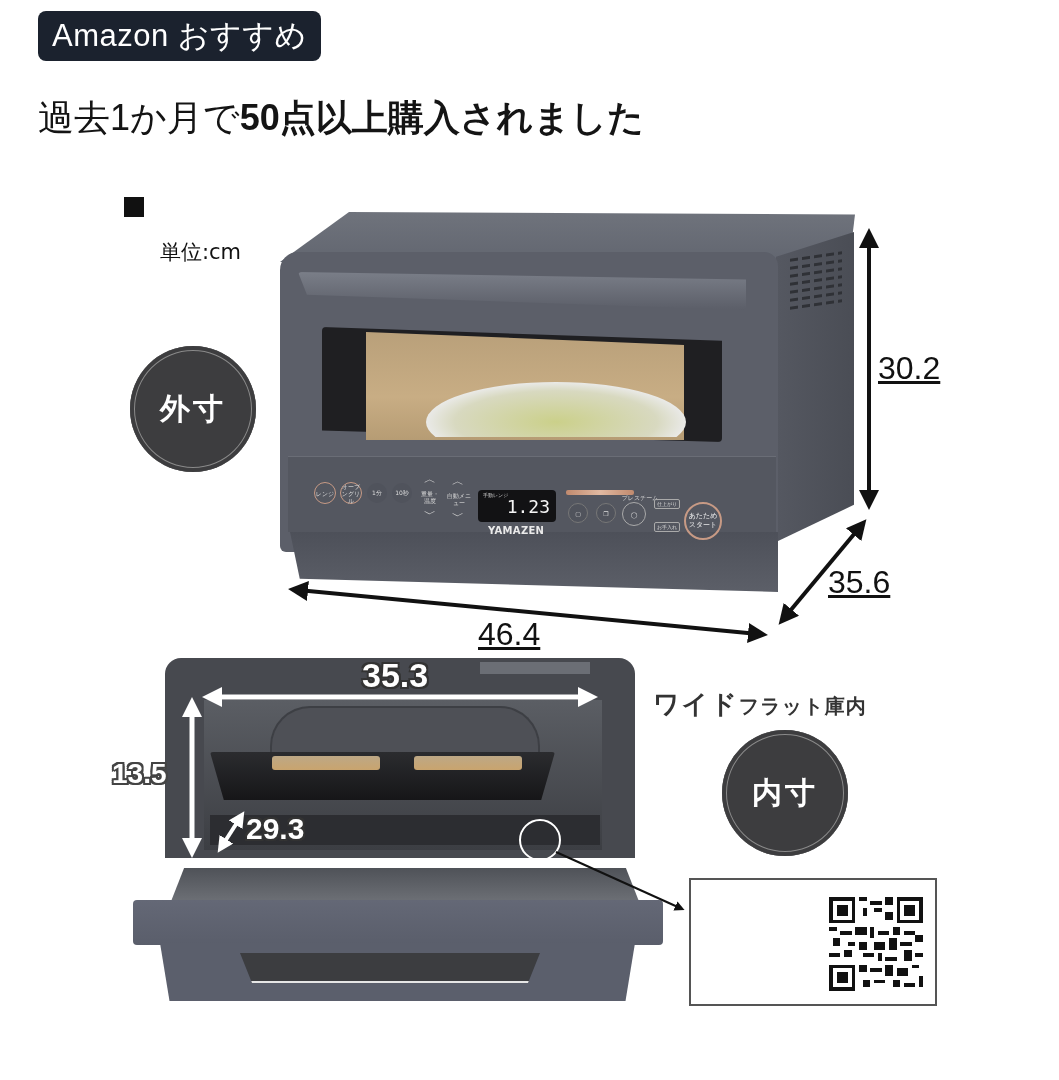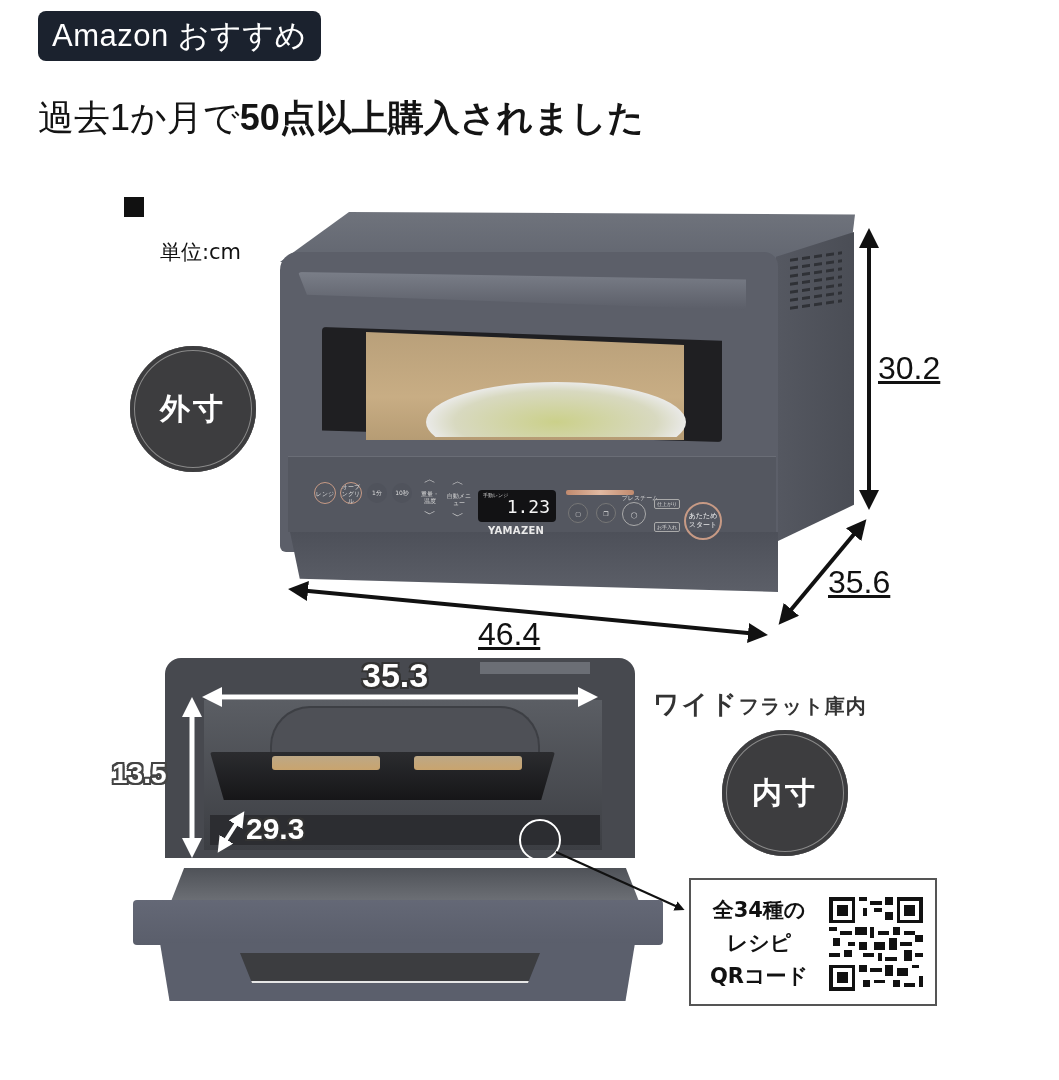--- a/index.html
+++ b/index.html
@@ -198,25 +198,20 @@
   </div>
 
   <div class="abs dim-white" style="left:362px;top:656px;">35.3</div>
   <div class="abs dim-outline" style="left:112px;top:758px;">13.5</div>
   <div class="abs dim-white" style="left:246px;top:812px;font-size:30px;">29.3</div>
 
   <div class="abs wide-flat"><span>ワイド</span><small>フラット庫内</small></div>
   <div class="abs circle" style="left:722px;top:730px;">内寸</div>
 
   <div class="abs qr-box">
-    <div class="qr-text">
-      <div>全34種の</div>
-      <div>レシピ</div>
-      <div>QRコード</div>
-    </div>
     <svg class="qr-code" viewBox="0 0 25 25" shape-rendering="crispEdges">
       <rect x="0" y="0" width="7" height="7" fill="#111"></rect>
         <rect x="1" y="1" width="5" height="5" fill="#fff"></rect>
         <rect x="2" y="2" width="3" height="3" fill="#111"></rect>
       <rect x="18" y="0" width="7" height="7" fill="#111"></rect>
         <rect x="19" y="1" width="5" height="5" fill="#fff"></rect>
         <rect x="20" y="2" width="3" height="3" fill="#111"></rect>
       <rect x="0" y="18" width="7" height="7" fill="#111"></rect>
         <rect x="1" y="19" width="5" height="5" fill="#fff"></rect>
         <rect x="2" y="20" width="3" height="3" fill="#111"></rect>

